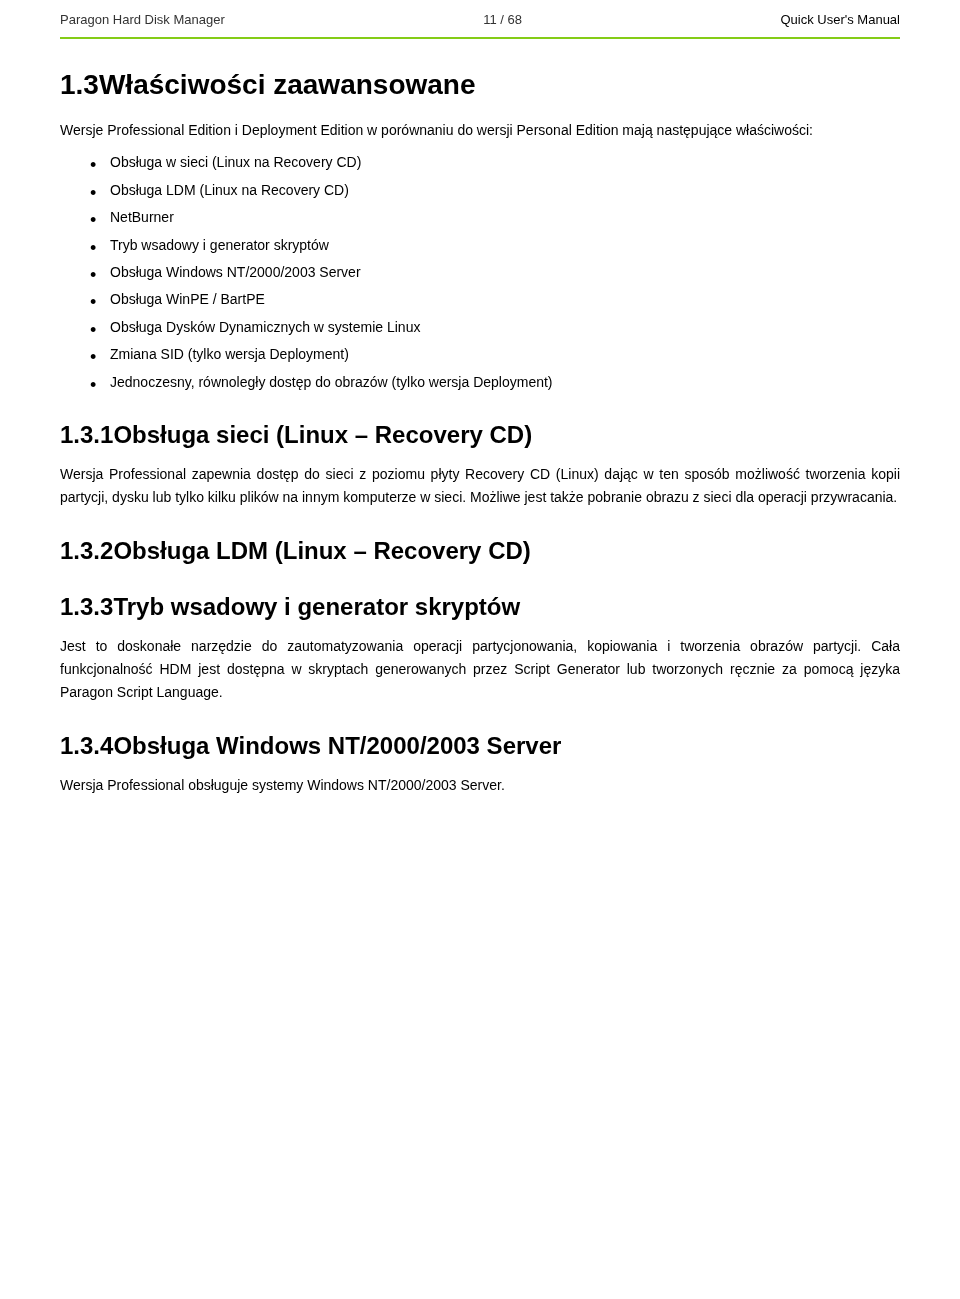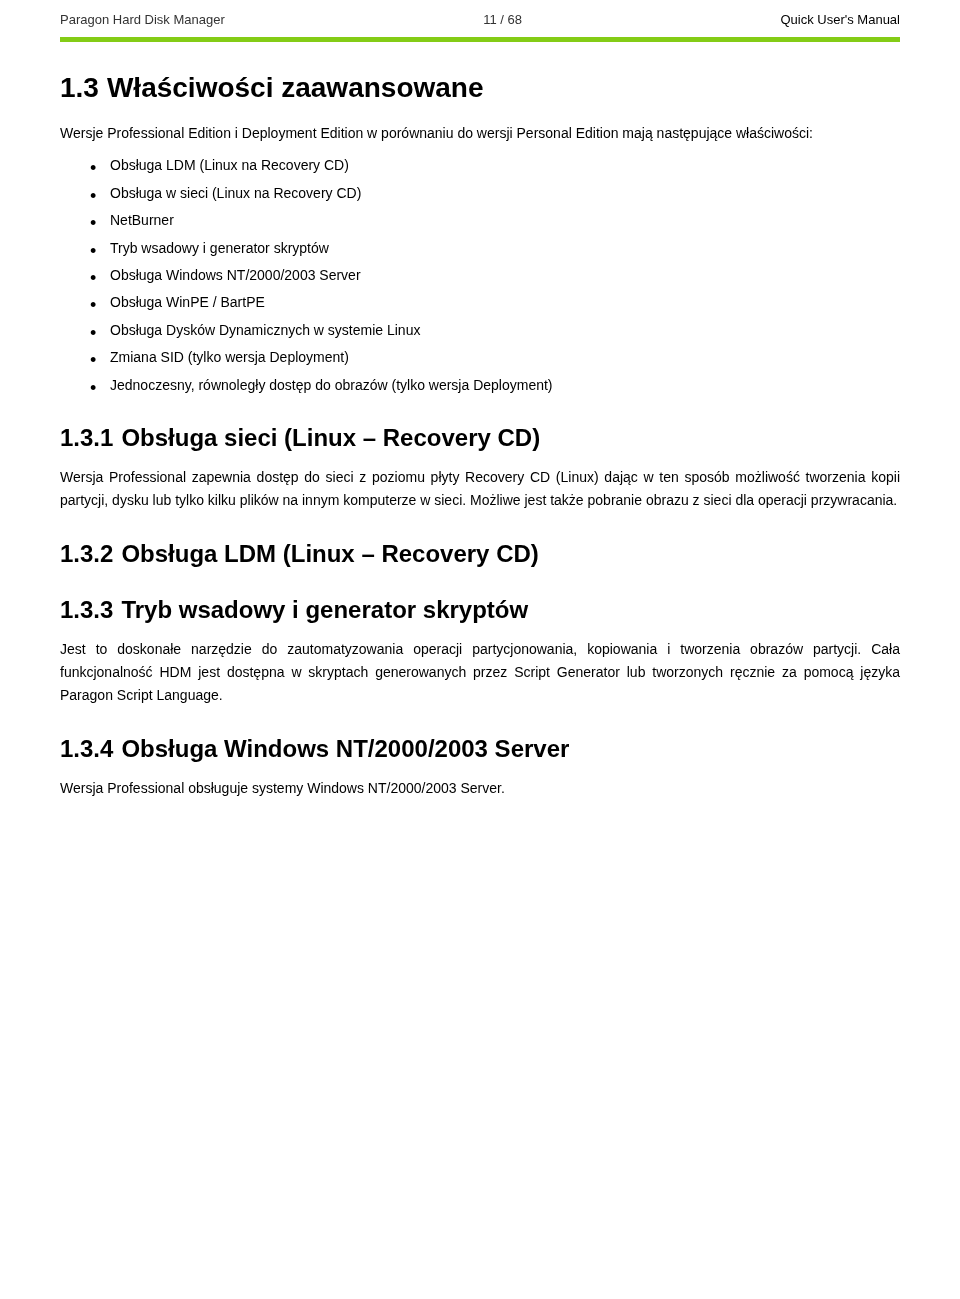--- a/index.html
+++ b/index.html
@@ -15,21 +15,21 @@
       width: 960px;
       min-height: 1299px;
       padding: 0 60px;
       position: relative;
     }
     .header {
       display: flex;
       justify-content: space-between;
       align-items: center;
       padding: 12px 0 10px 0;
-      border-bottom: 5px solid #84cc16;
+      border-bottom: 2px solid #84cc16;
       margin-bottom: 30px;
     }
     .header-left {
       font-size: 13px;
       font-weight: normal;
       color: #333;
     }
     .header-center {
       font-size: 13px;
       color: #333;
@@ -75,43 +75,42 @@
       margin-top: 28px;
       margin-bottom: 14px;
     }
     .body-text {
       font-size: 14px;
       line-height: 1.65;
       text-align: justify;
       margin-bottom: 10px;
     }
     .section-number {
-      margin-right: 8px;
     }
   </style>
 </head>
 <body>
 
 <div class="page">
 
   <div class="header">
     <span class="header-left">Paragon Hard Disk Manager</span>
     <span class="header-center">11 / 68</span>
     <span class="header-right">Quick User's Manual</span>
   </div>
 
   <h1 class="section-title">
     <span class="section-number">1.3</span><span>Właściwości zaawansowane</span>
   </h1>
 
   <p class="intro-text">Wersje Professional Edition i Deployment Edition w porównaniu do wersji Personal Edition mają następujące właściwości:</p>
 
   <ul class="bullet-list">
+    <li><span>Obsługa w sieci (Linux na Recovery CD)</span></li>
     <li><span>Obsługa LDM (Linux na Recovery CD)</span></li>
-    <li><span>Obsługa w sieci (Linux na Recovery CD)</span></li>
     <li><span>NetBurner</span></li>
     <li><span>Tryb wsadowy i generator skryptów</span></li>
     <li><span>Obsługa Windows NT/2000/2003 Server</span></li>
     <li><span>Obsługa WinPE / BartPE</span></li>
     <li><span>Obsługa Dysków Dynamicznych w systemie Linux</span></li>
     <li><span>Zmiana SID (tylko wersja Deployment)</span></li>
     <li><span>Jednoczesny, równoległy dostęp do obrazów (tylko wersja Deployment)</span></li>
   </ul>
 
   <h2 class="subsection-title">

